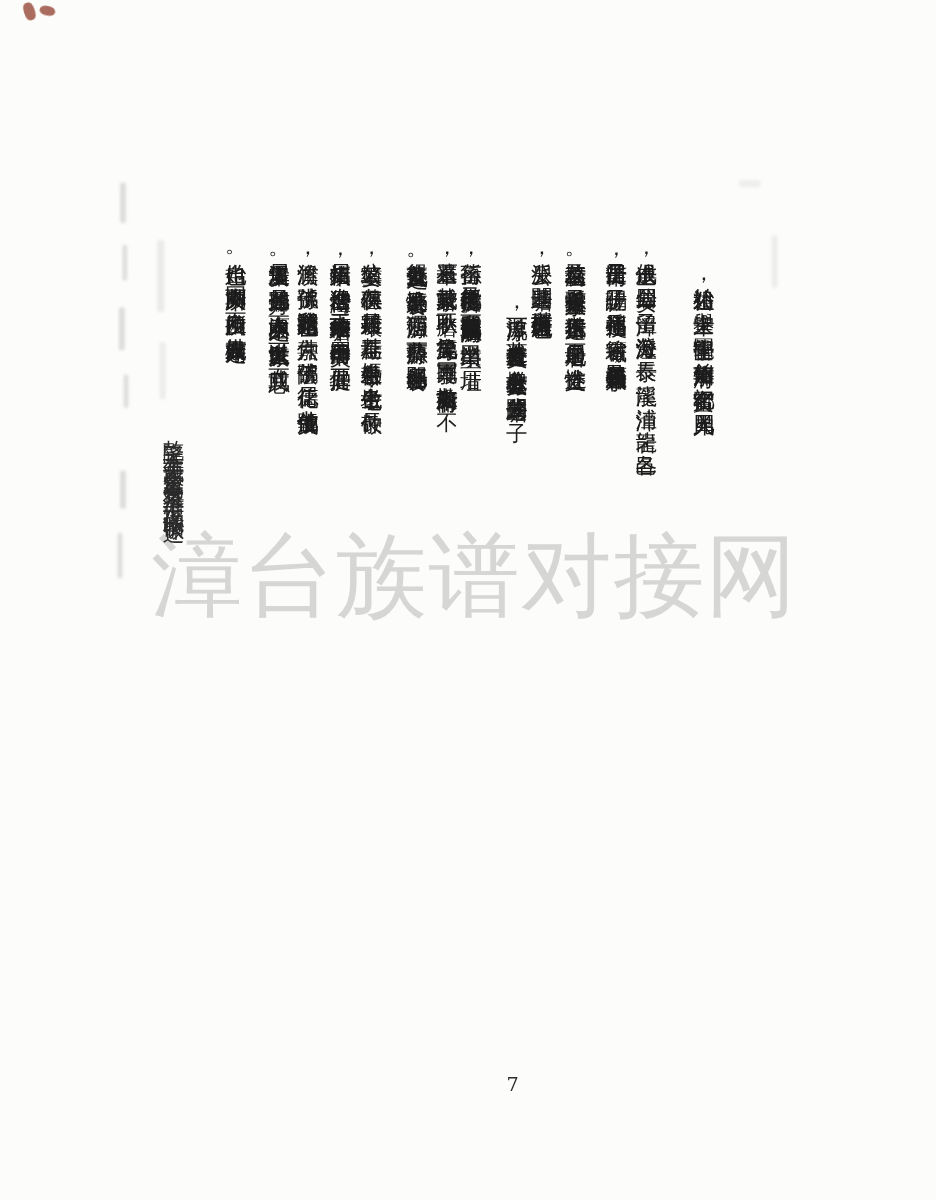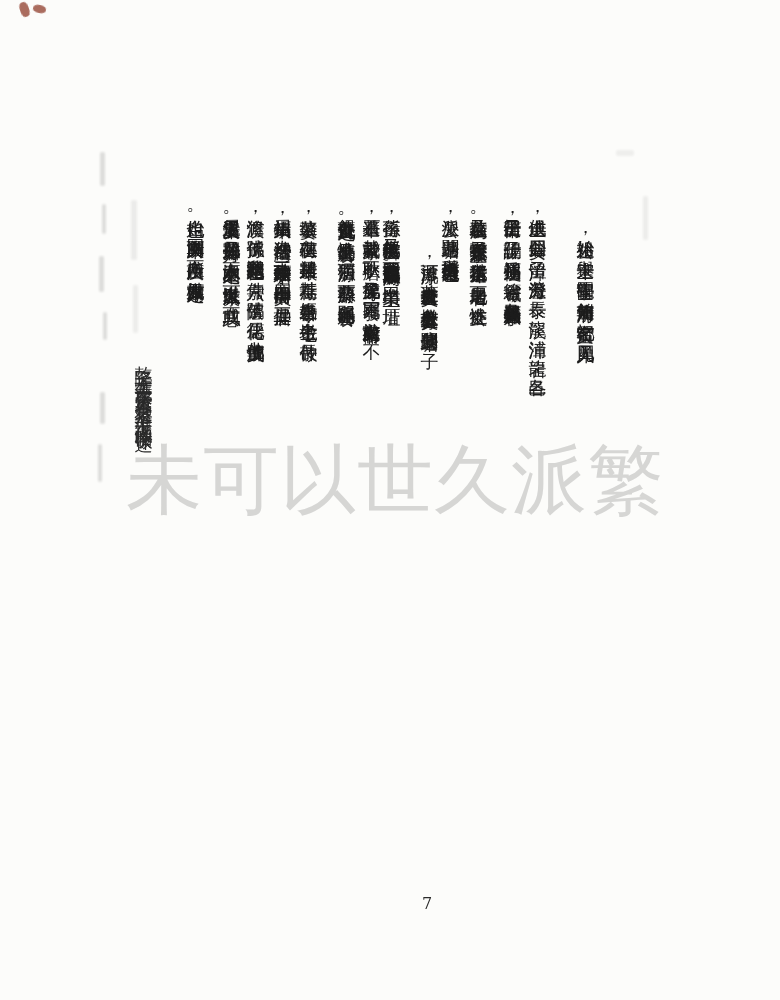--- a/index.html
+++ b/index.html
@@ -69,21 +69,21 @@
   .s7 { left:131px; top:200px; width:6px; height:60px; opacity:.55; }
   .s8 { left:133px; top:285px; width:5px; height:48px; opacity:.5; }
   .s9 { left:643px; top:196px; width:5px; height:44px; opacity:.5; }
   .s10{ left:616px; top:150px; width:18px; height:6px; opacity:.45; }
 </style>
 </head>
 <body>
 
 <div class="page">
 
-  <div class="watermark-cn">未可以世久派繁</div>
+  <div class="watermark-cn">漳台族谱对接网</div>
 
   <div class="vcol c1">始祖述公，舉宋進士，官龍圖學士，前知漳州府事，祀名宦鄉賢。兄弟四人，</div>
   <div class="vcol c2">俱成進士，分居四安。一子留漳，分派海澄、長泰、龍溪、漳浦、龍岩、各邑，一</div>
   <div class="vcol c3">子徙居莆田，一子諱賜仕，爲福州通運使，寄籍省城。各邑舊居祖業仍永春平和里，</div>
   <div class="vcol c4">及公墳墓在焉。子孫有守祖業居永春，世代折居布遷不一，而居是地者，惟述公支</div>
   <div class="vcol c5">派叟公，開基塘邊，世所稱南塘分派者是也。</div>
   <div class="vcol c6">源流可序，蓋述公之去盧公有世矣，墩公之叟公亦有世矣。叟公開基塘邊，子</div>
   <div class="vcol c7">孫蕃衍，又復折居移徙鄉邑，我而發公因塘邊兄弟而來居西源焉。田業墳塋，厝址</div>
   <div class="vcol c8">遺基米石，載於家乘者，耿耿不磨，旋復兄弟等，因軍發冗，散處於東南僻村，不</div>
   <div class="vcol c9">得效公藝九世之風。惟公次子媽養公，獨居西源，卒葬於西源，即龜仔山媽養公，</div>

